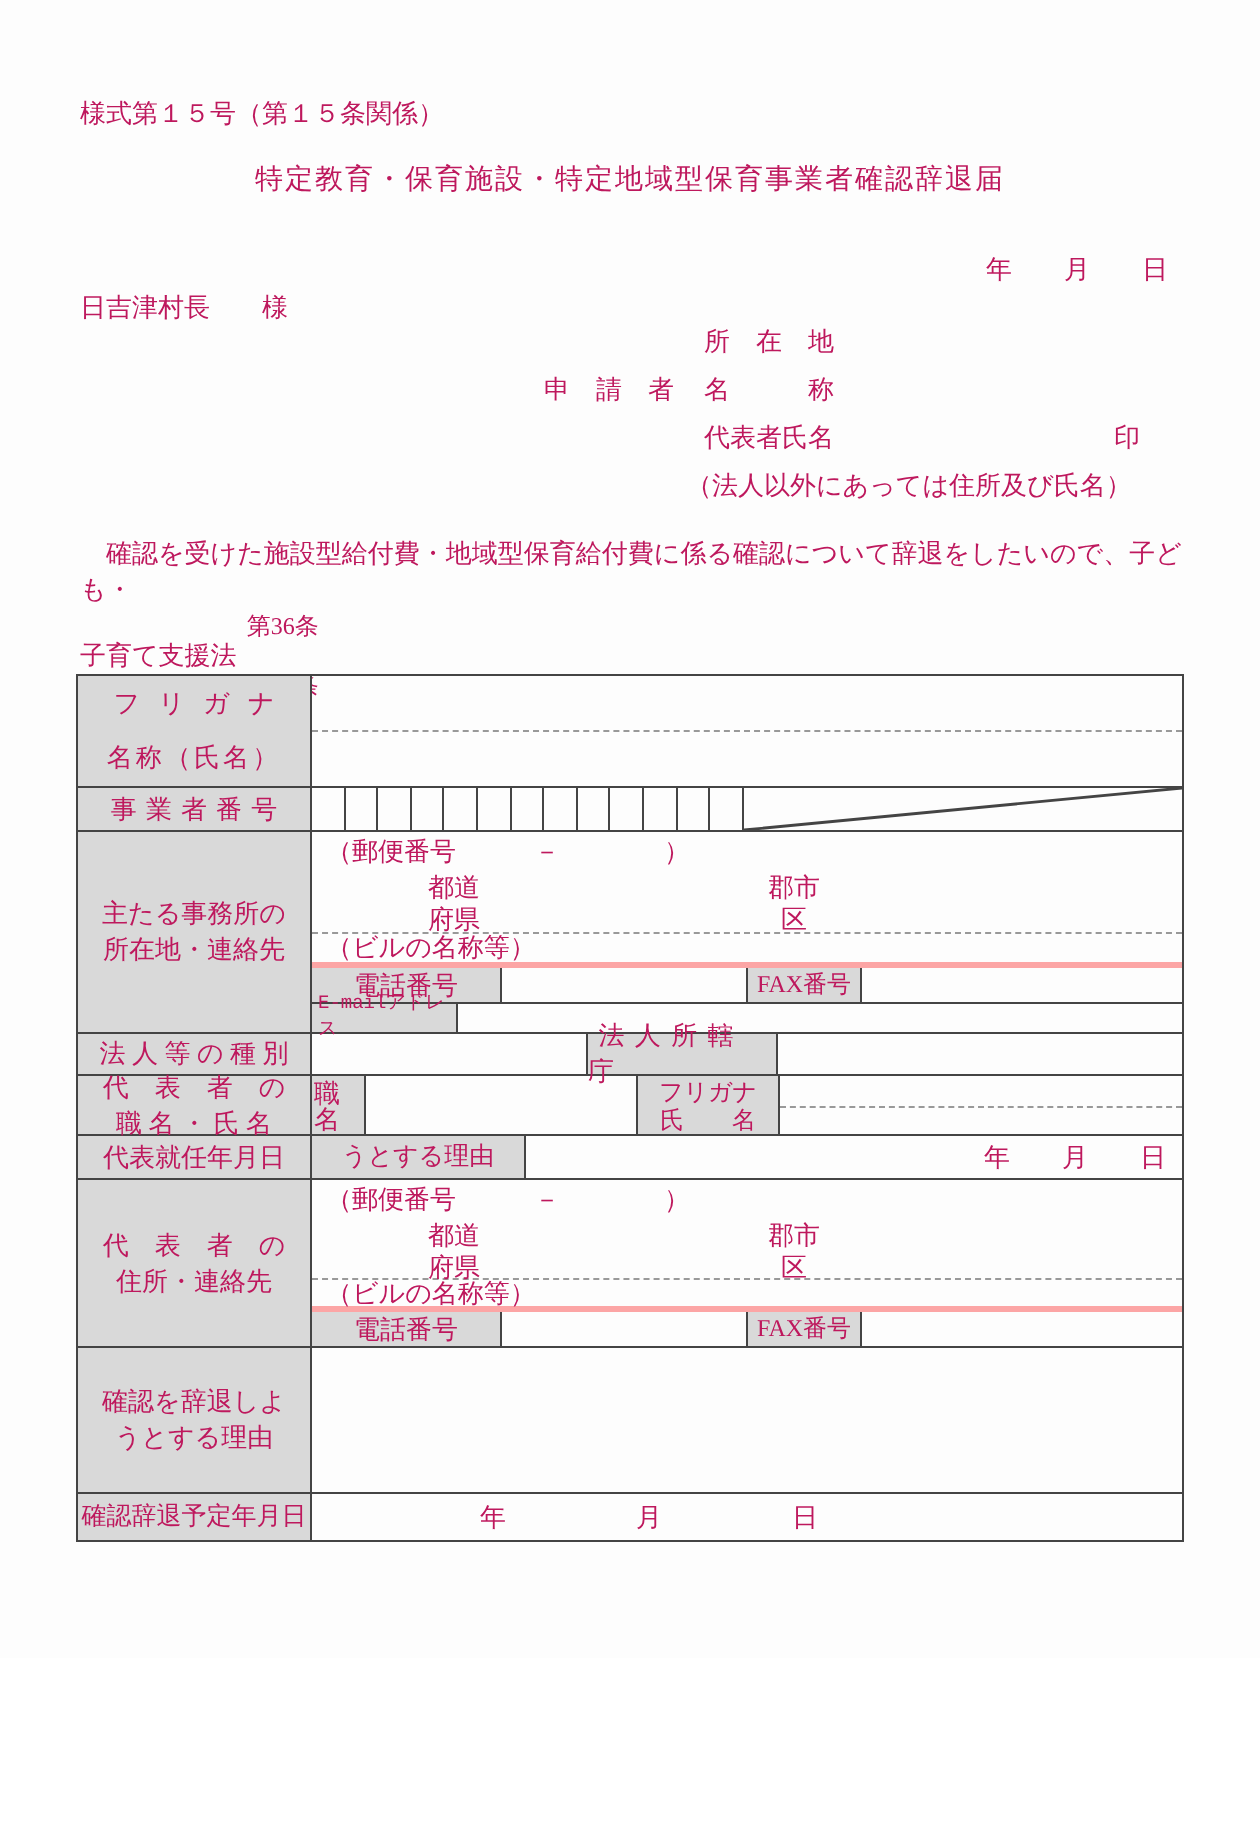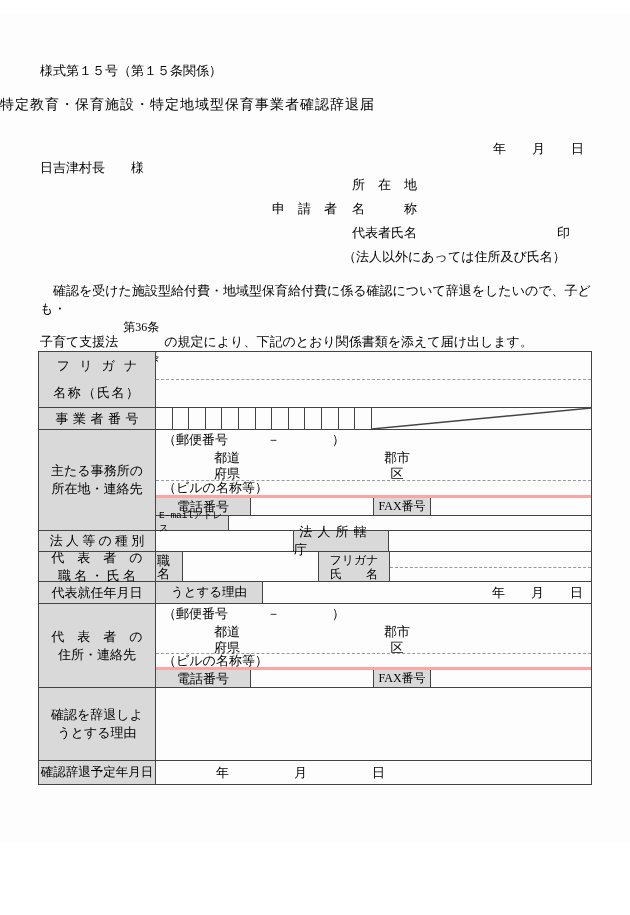--- a/index.html
+++ b/index.html
@@ -1,27 +1,27 @@
 <!DOCTYPE html>
 <html><head>
 <meta charset="utf-8">
 <style>
   html,body { margin:0; padding:0; background:#ffffff; }
   .page {
-    position:relative; width:630px; height:829px; margin:14px auto;
-    background:#fdfdfd; color:#000000;
+    position:relative; width:630px; height:829px; margin:0 auto;
+    background:#fdfdfd; color:#be185d;
     font-family:"Liberation Serif","DejaVu Serif",serif;
     font-size:13px; line-height:1.35; overflow:hidden;
   }
   .abs { position:absolute; }
   .pre { white-space:pre-line; }
 
   
   .form-number { left:40px; top:48px; font-size:13px; }
-  .form-title  { left:0; top:82px; width:100%; font-size:14px; letter-spacing:1px; }
+  .form-title  { left:0; top:82px; width:100%; text-align:center; font-size:14px; letter-spacing:1px; }
   .date-line   { top:126px; right:46px; font-size:13px; }
   .addressee   { left:40px; top:145px; }
   .app-address-label { left:352px; top:162px; }
   .app-group-label   { left:272px; top:186px; }
   .app-name-label    { left:352px; top:186px; }
   .app-rep-label     { left:352px; top:210px; }
   .app-seal          { left:557px; top:210px; }
   .app-note          { left:343px; top:234px; font-size:13px; }
 
   
@@ -73,21 +73,21 @@
   .email-lbl { width:73px; font-size:9.5px; font-family:"Liberation Mono","DejaVu Sans Mono",monospace; padding-left:3px; display:flex; align-items:center; }
   .r3 { height:101px; } .r7 { height:84px; }
 
   .r4 { height:21px; } .r4 .v1 { width:138px; } .r4 .auth { width:95px; } 
   .r5 { height:30px; } .post-cell { width:27px; font-size:13px; line-height:13px; padding:0 1px; }
   .r5 .v1 { width:136px; } .furi-cell { width:71px; font-size:12px; line-height:14px; }
   .dash-mid { position:absolute; left:0; right:0; top:50%; border-top:1px dashed #999; }
   .r6 { height:22px; } .r6 .v1 { width:163px; } .r6 .appt { width:107px; font-size:12.5px; }
   .r6 .v2 { flex:1; justify-content:flex-end; padding-right:8px; }
   .r8 { height:73px; }
-  .r9 { height:23px; } .r9 .lbl { font-size:12.5px; } .r9 .val { padding-left:60px; }
+  .r9 { height:23px;gap:24px; } .r9 .lbl { font-size:12.5px; } .r9 .val { padding-left:60px; }
 </style>
 </head>
 <body>
 
 <div class="page">
 
   <div class="abs form-number">様式第１５号（第１５条関係）</div>
   <div class="abs form-title">特定教育・保育施設・特定地域型保育事業者確認辞退届</div>
   <div class="abs date-line">年　　月　　日</div>
   <div class="abs addressee">日吉津村長　　様</div>
@@ -100,21 +100,20 @@
   <div class="abs app-note">（法人以外にあっては住所及び氏名）</div>
 
   <div class="abs body-par">
     <div class="body-line1">確認を受けた施設型給付費・地域型保育給付費に係る確認について辞退をしたいので、子ども・</div>
     <div class="law-line">
       <span>子育て支援法</span>
       <span class="article-stack">
         <span>第36条</span>
         <span>第48条</span>
       </span>
-      <span>の規定により、下記のとおり関係書類を添えて届け出します。</span>
     </div>
   </div>
 
   <div class="abs form-table">
 
     <div class="trow r1">
       <div class="lbl">
         <div style="height:28px;display:flex;align-items:center;" class="ls-furi">フリガナ</div>
         <div style="height:28px;display:flex;align-items:center;" class="ls-name">名称（氏名）</div>
       </div>

